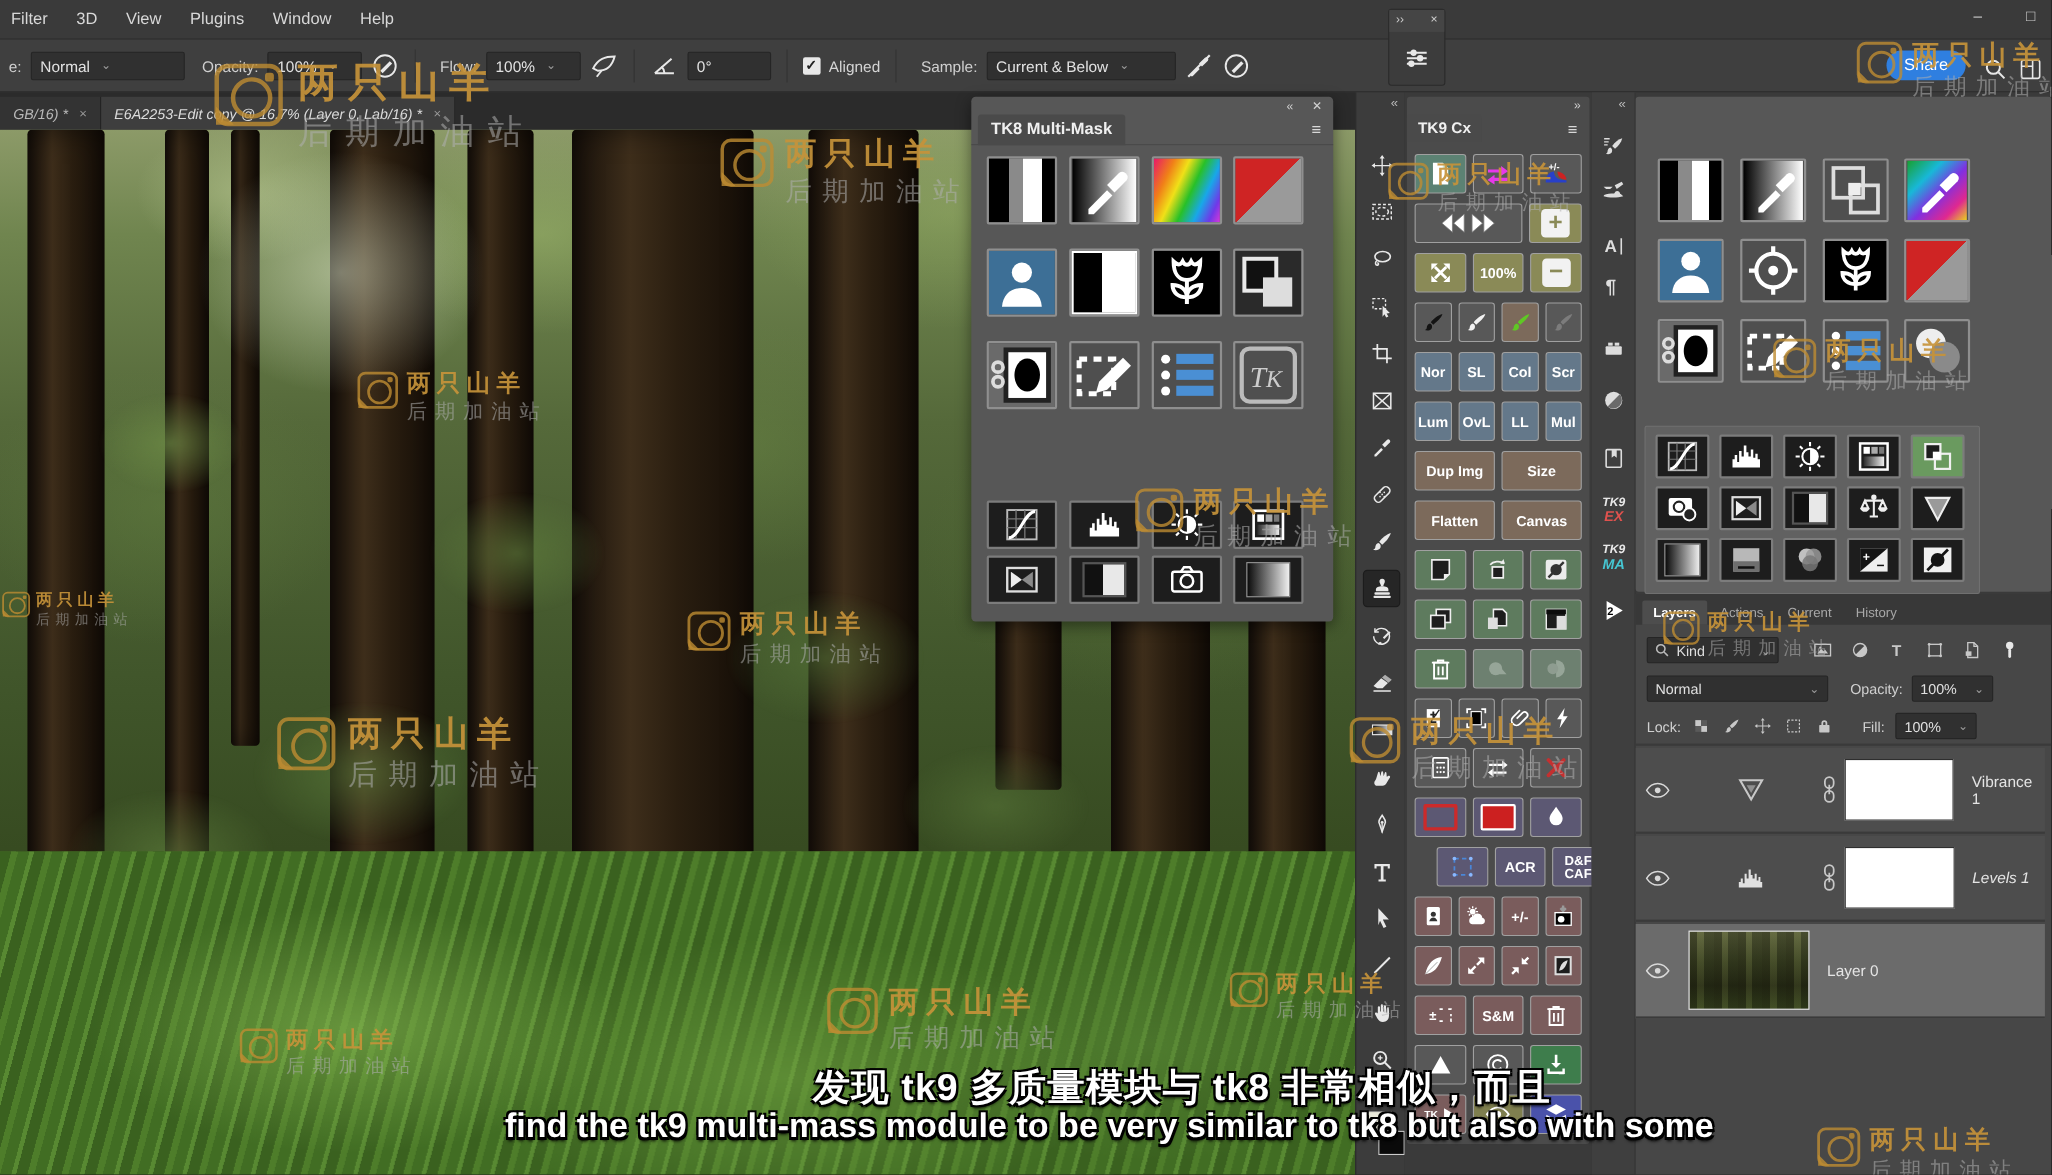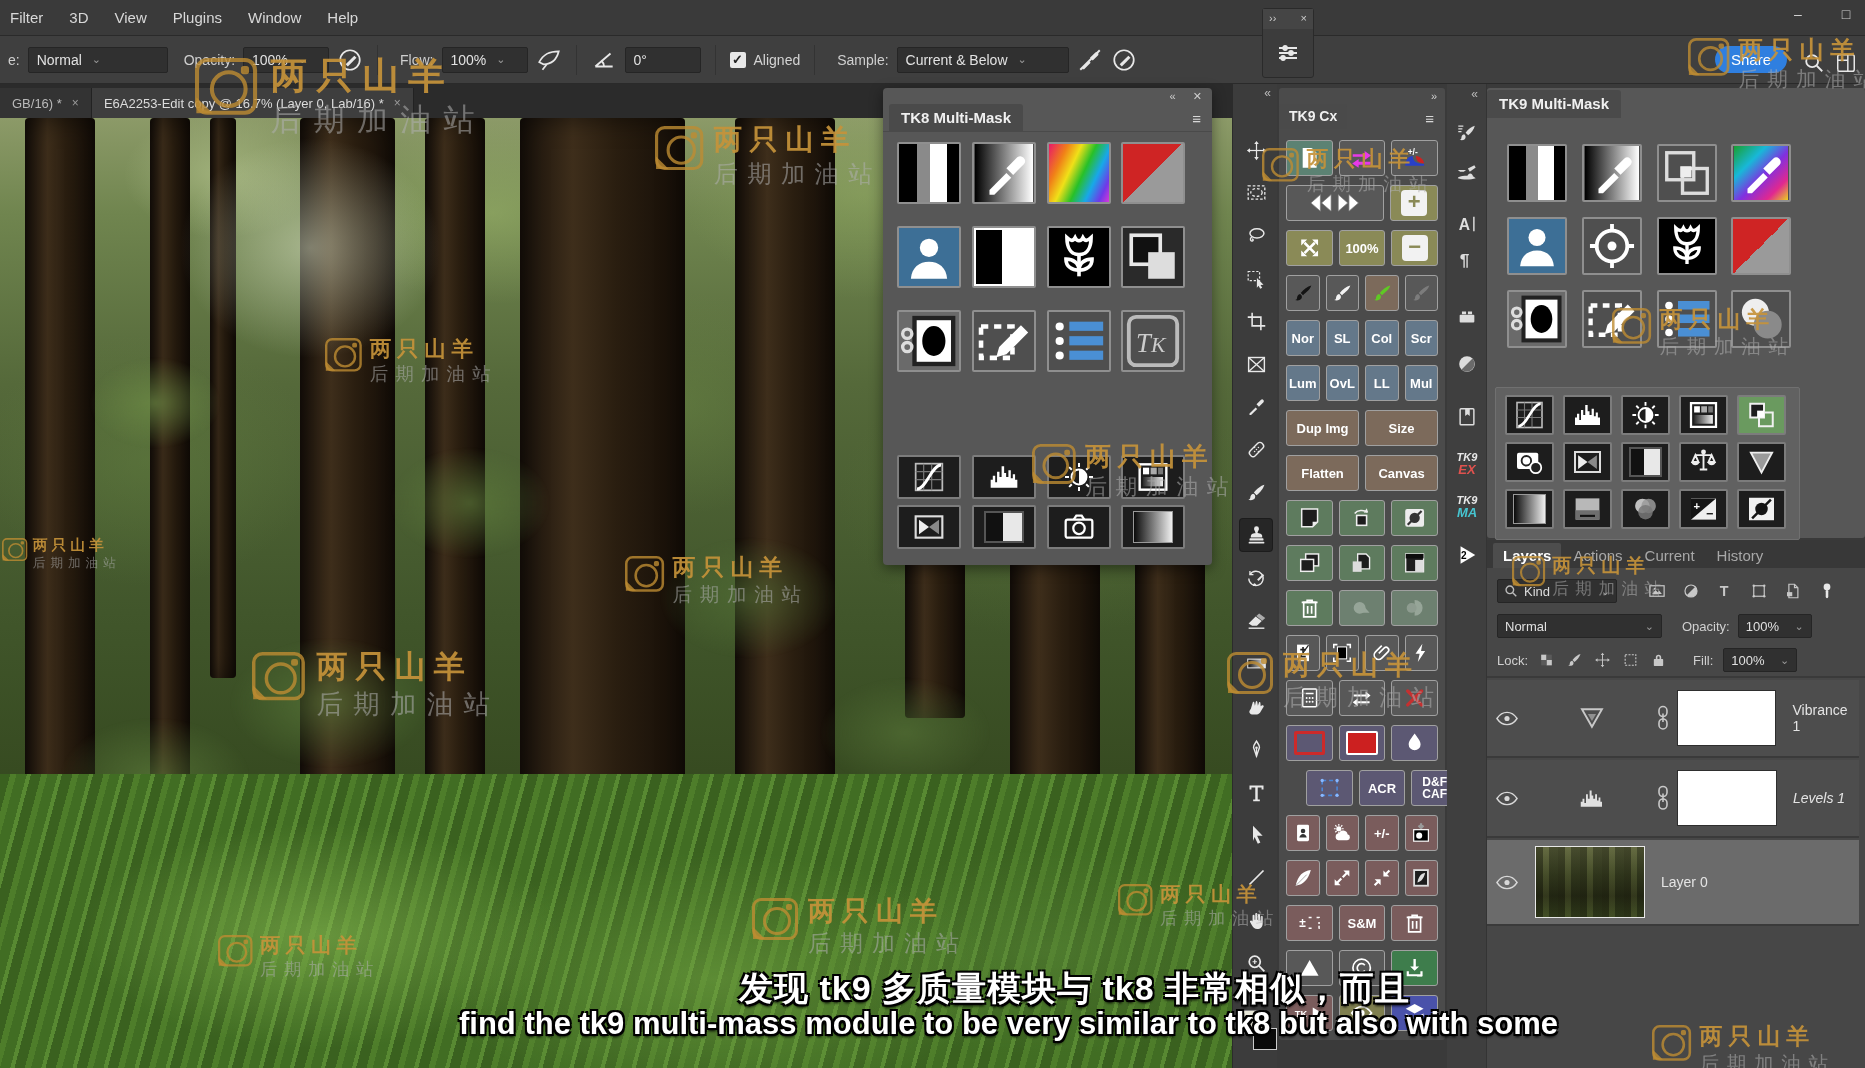--- a/index.html
+++ b/index.html
@@ -18,21 +18,21 @@
   .ob-field { background:#303030; border:1px solid #252525; border-radius:2px; height:26px; display:flex; align-items:center; padding:0 8px; color:#e2e2e2; gap:10px; }
   .ob-field .car { color:#9a9a9a; font-size:11px; }
   .ob-sep { width:1px; height:30px; background:#333; margin:0 6px; }
   .obicon { width:26px; height:26px; display:inline-block; }
   .obicon svg { width:100%; height:100%; }
   .ob-check { width:16px; height:16px; background:#e8e8e8; border-radius:2px; color:#222; font-size:13px; line-height:16px; text-align:center; font-weight:bold; }
   .share-btn { position:absolute; top:46px; right:78px; background:#2f7fe0; color:#fff; font-size:15px; padding:5px 16px; border-radius:14px; }
   .topright-ic { position:absolute; top:52px; width:22px; height:22px; }
   .topright-ic svg { width:100%; height:100%; }
 
-  .tabbar { position:absolute; left:0; top:84px; width:1232px; height:34px; background:#2b2b2b; display:flex; align-items:flex-end; }
+  .tabbar { position:absolute; left:0; top:84px; width:1232px; height:34px; background:#2b2b2b; display:flex; align-items:flex-end;font-style:italic; }
   .doc-tab { height:30px; display:flex; align-items:center; gap:10px; padding:0 12px; font-size:13px; color:#b9b9b9; background:#333; border-right:1px solid #222; white-space:nowrap; }
   .doc-tab.active { background:#3e3e3e; color:#dcdcdc; }
   .doc-tab .tx { color:#9a9a9a; font-size:12px; }
 
   
   .canvas { position:absolute; left:0; top:118px; width:1232px; height:950px; overflow:hidden;
     background:linear-gradient(180deg,#8c9a68 0%,#70854f 10%,#55693a 28%,#41562b 52%,#35491f 72%,#2c3f1c 100%); }
   .canopy { position:absolute; inset:0;
     background:
       radial-gradient(140px 90px at 18% 6%, rgba(190,205,150,.55), transparent 70%),
@@ -96,21 +96,21 @@
   .tk9badge { font-size:11px; font-weight:bold; font-style:italic; line-height:1; text-align:center; color:#e8e8e8; }
   .tk9badge b { display:block; font-size:13px; }
 
   .tk9mm { position:absolute; left:40px; top:4px; width:378px; height:450px; background:#575757; border-radius:3px; }
   .tk9mm .ptabrow { height:30px; position:relative; padding-top:2px; }
   .mmblock { position:absolute; left:8px; top:299px; width:305px; height:153px; background:#616161; border:1px solid #707070; border-radius:2px; }
 
   
   .layers { position:absolute; left:40px; top:456px; width:378px; height:528px; background:#474747; }
   .ltabs { height:28px; background:#383838; display:flex; align-items:flex-end; gap:2px; padding-left:6px; }
-  .ltab { font-size:15px; color:#a8a8a8; padding:4px 10px; }
+  .ltab { font-size:12px; color:#a8a8a8; padding:4px 10px; }
   .ltab.active { background:#4d4d4d; color:#fff; font-weight:bold; border-radius:2px 2px 0 0; }
   .lrow { position:relative; display:flex; align-items:center; color:#d0d0d0; font-size:13px; }
   .kindbox { background:#303030; border:1px solid #252525; border-radius:2px; height:24px; display:flex; align-items:center; gap:6px; padding:0 6px; color:#ddd; width:120px; }
   .filticon { width:20px; height:18px; }
   .filticon svg { width:100%; height:100%; }
   .ddl { background:#303030; border:1px solid #252525; border-radius:2px; height:24px; display:flex; align-items:center; justify-content:space-between; padding:0 7px; color:#e0e0e0; }
   .lockic { width:17px; height:16px; }
   .lockic svg { width:100%; height:100%; }
   .layer-item { position:absolute; left:0; width:372px; background:#4d4d4d; display:flex; align-items:center; }
   .layer-item.selected { background:#6b6b6b; }
@@ -806,21 +806,20 @@
         </div>
         <div class="strip-item" style="top: 455px;">
           <svg viewBox="0 0 24 24">
             <path d="M5 2.5l16 9.5-16 9.5z" fill="#fff"></path>
             <text x="5.5" y="16.5" font-size="11" font-weight="bold" fill="#000">2</text>
           </svg>
         </div>
       </div>
 
     <div class="tk9mm" id="tk9mm">
-      <div class="ptabrow"><span class="ptab">TK9 Multi-Mask</span></div>
       <div class="mmblock"></div>
     <div class="tile" style="left: 20px; top: 56px; width: 60px; height: 58px;">
           <div class="fillbg" style="background:linear-gradient(90deg,#000 0 30%,#8a8a8a 30% 52%,#fff 52% 80%,#000 80%)"></div>
         </div>
         <div class="tile" style="left: 95px; top: 56px; width: 60px; height: 58px;">
           <svg viewBox="0 0 24 24">
             <defs>
               <linearGradient id="gu4" x1="0" x2="1">
                 <stop offset="0" stop-color="#000"></stop>
                 <stop offset="1" stop-color="#fff"></stop>

